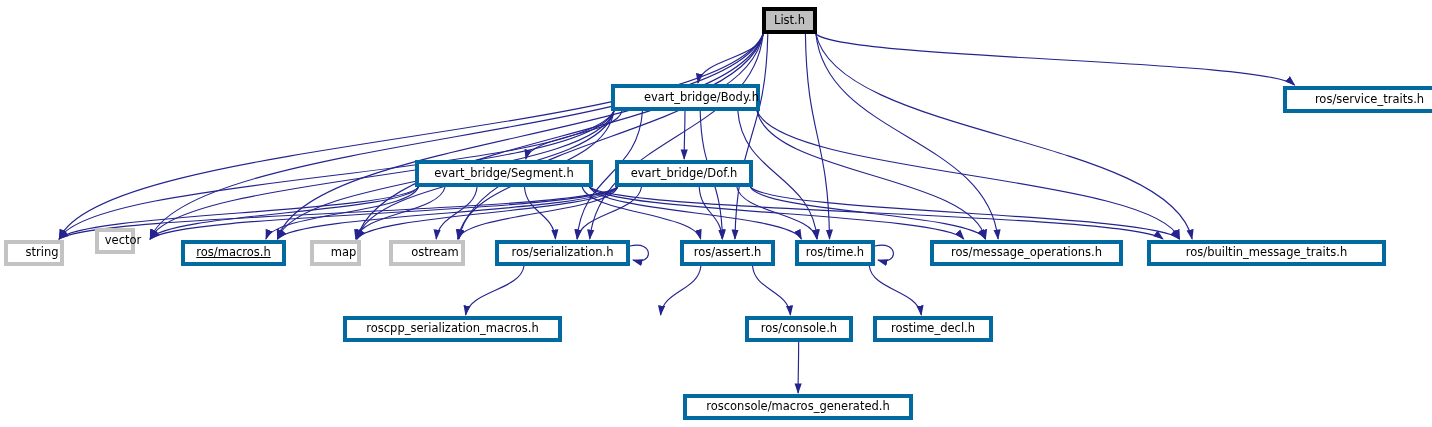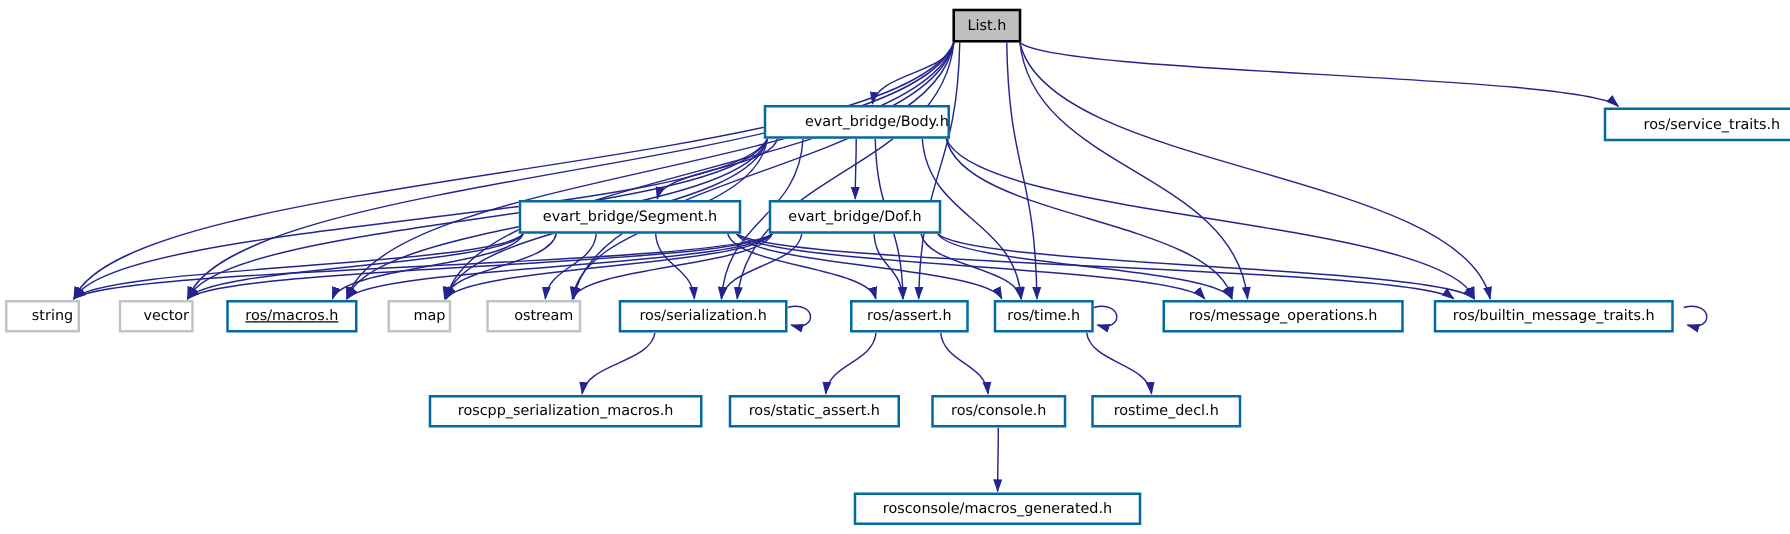--- a/index.html
+++ b/index.html
@@ -9,21 +9,21 @@
     background:#ffffff;
     overflow:hidden;
     font-family:"DejaVu Sans","Liberation Sans",sans-serif;
   }
   .canvas svg{position:absolute;left:0;top:0;}
   .gnode{
     position:absolute;
     box-sizing:border-box;
     display:flex;align-items:center;justify-content:center;
     background:#ffffff;
-    border:2px solid #0369a1;
+    border:4px solid #0369a1;
     color:#000000;
     font-size:11.5px;
     line-height:1;
     white-space:nowrap;
     cursor:pointer;
   }
   .gnode.ext{border-color:#c3c3c3;cursor:default;padding-left:16px;}
   .gnode.root{background:#bfbfbf;border-color:#000000;cursor:default;}
   .edge{fill:none;stroke-width:1.15px;}
 </style>
@@ -89,27 +89,26 @@
       <path d="M630,246 C654,240 654,266 633,260" class="edge" stroke="#24248f" marker-end="url(#arrow)"></path>
       <path d="M875,246 C899,240 899,266 878,260" class="edge" stroke="#24248f" marker-end="url(#arrow)"></path>
       <path d="M1347,246 C1371,240 1371,266 1350,260" class="edge" stroke="#24248f" marker-end="url(#arrow)"></path>
     </svg>
 <div class="gnode root" style="left: 762px; top: 7px; width: 55px; height: 27px;">List.h</div>
     <div class="gnode doc" style="left: 611px; top: 84px; width: 149px; height: 27px; padding-left: 32px;">evart_bridge/Body.h</div>
     <div class="gnode doc" style="left: 1283px; top: 86px; width: 173px; height: 27px;">ros/service_traits.h</div>
     <div class="gnode doc" style="left: 415px; top: 160px; width: 178px; height: 27px;">evart_bridge/Segment.h</div>
     <div class="gnode doc" style="left: 615px; top: 160px; width: 138px; height: 27px;">evart_bridge/Dof.h</div>
     <div class="gnode ext" style="left: 4px; top: 240px; width: 60px; height: 26px;">string</div>
-    <div class="gnode ext" style="left: 95px; top: 240px; width: 60px; height: 26px; text-align: right;">vector</div>
+    <div class="gnode ext" style="left: 95px; top: 228px; width: 40px; height: 26px; text-align: right;">vector</div>
     <div class="gnode doc" style="left: 181px; top: 240px; width: 105px; height: 26px; text-decoration: underline;">ros/macros.h</div>
     <div class="gnode ext" style="left: 310px; top: 240px; width: 51px; height: 26px;">map</div>
     <div class="gnode ext" style="left: 389px; top: 240px; width: 76px; height: 26px;">ostream</div>
     <div class="gnode doc" style="left: 680px; top: 240px; width: 95px; height: 26px;">ros/assert.h</div>
     <div class="gnode doc" style="left: 495px; top: 240px; width: 135px; height: 26px;">ros/serialization.h</div>
     <div class="gnode doc" style="left: 795px; top: 240px; width: 80px; height: 26px;">ros/time.h</div>
     <div class="gnode doc" style="left: 930px; top: 240px; width: 193px; height: 26px;">ros/message_operations.h</div>
-    <div class="gnode doc" style="left: 1147px; top: 240px; width: 192px; height: 26px;">ros/builtin_message_traits.h</div>
+    <div class="gnode doc" style="left: 1147px; top: 240px; width: 239px; height: 26px;">ros/builtin_message_traits.h</div>
     <div class="gnode doc" style="left: 343px; top: 316px; width: 219px; height: 26px;">roscpp_serialization_macros.h</div>
-    <div class="gnode doc" style="left: 583px; top: 316px; width: 137px; height: 26px;">ros/static_assert.h</div>
     <div class="gnode doc" style="left: 745px; top: 316px; width: 108px; height: 26px;">ros/console.h</div>
     <div class="gnode doc" style="left: 873px; top: 316px; width: 120px; height: 26px;">rostime_decl.h</div>
     <div class="gnode doc" style="left: 683px; top: 394px; width: 230px; height: 26px;">rosconsole/macros_generated.h</div>
   </div>
 
 </body></html>

